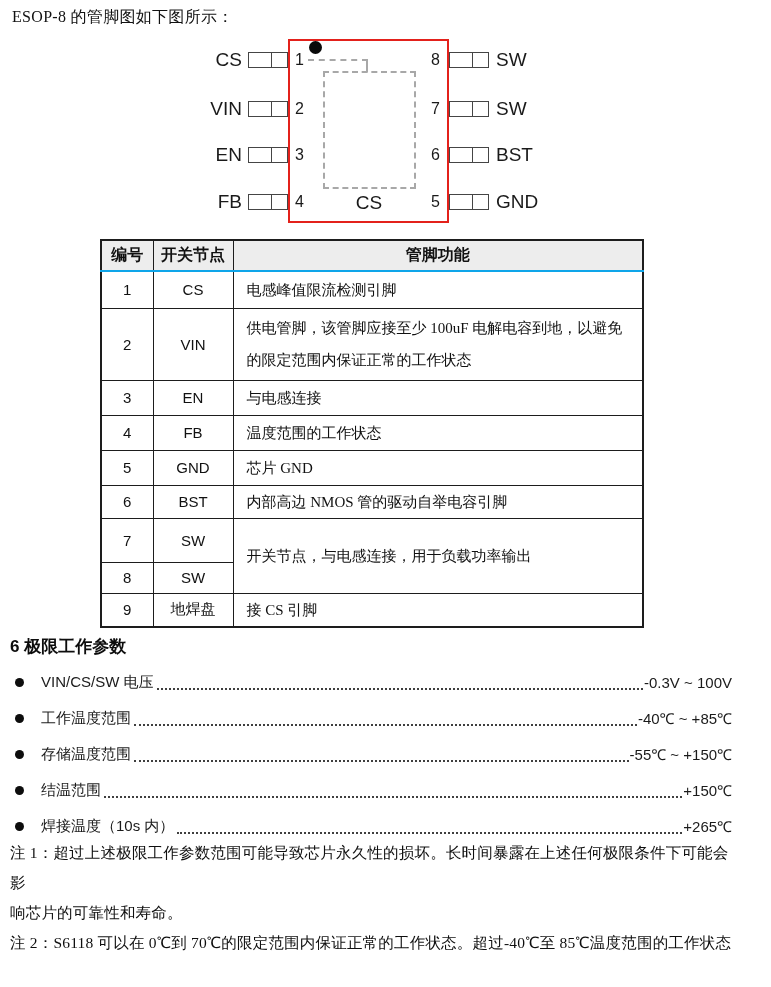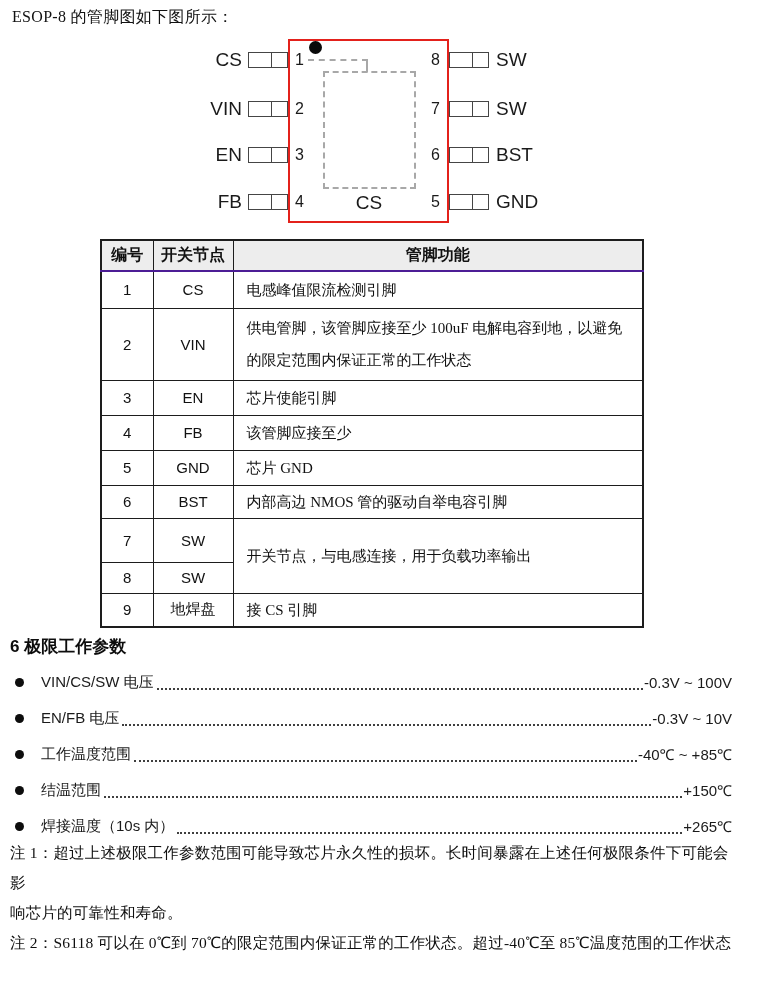--- a/index.html
+++ b/index.html
@@ -35,21 +35,21 @@
   .pin-pad.left  { left:248px; }
   .pin-pad.right { left:449px; }
   .pin-pad::after { content:""; position:absolute; left:58%; top:0; bottom:0; width:1px; background:#454545; }
 
   
   .pin-table { position:absolute; left:100px; top:239px; border-collapse:collapse;
                table-layout:fixed; width:542px; }
   .pin-table td, .pin-table th { border:1px solid #1d1d1d; vertical-align:middle; }
   .pin-table { border:2px solid #1d1d1d; }
   .pin-table th { background:#ededed; font-size:16px; font-weight:bold; height:31px;
-                  border-bottom:2px solid #4c1d95; text-align:center; }
+                  border-bottom:2px solid #0ea5e9; text-align:center; }
   .col-num  { width:52px; }
   .col-name { width:80px; }
   .col-func { width:410px; }
   td.c-num  { text-align:center; font-size:15px; }
   td.c-name { text-align:center; font-size:15px; }
   td.c-func { text-align:left; padding-left:13px; padding-right:14px; font-size:15px;
               font-family:"Liberation Serif", serif; line-height:32px; }
   tr.h37 td { height:37px; } tr.h72 td { height:72px; } tr.h35 td { height:35px; }
   tr.h31 td { height:31px; } tr.h44 td { height:44px; } tr.h34 td { height:34px; }
 
@@ -137,26 +137,26 @@
       <td class="c-num">2</td>
       <td class="c-name">VIN</td>
       <td class="c-func">
         <div>供电管脚，该管脚应接至少 100uF 电解电容到地，以避免</div>
         <div>的限定范围内保证正常的工作状态</div>
       </td>
     </tr>
     <tr class="h35">
       <td class="c-num">3</td>
       <td class="c-name">EN</td>
-      <td class="c-func">芯片使能引脚</td>
+      <td class="c-func">与电感连接</td>
     </tr>
     <tr class="h35">
       <td class="c-num">4</td>
       <td class="c-name">FB</td>
-      <td class="c-func">该管脚应接至少</td>
+      <td class="c-func">温度范围的工作状态</td>
     </tr>
     <tr class="h35">
       <td class="c-num">5</td>
       <td class="c-name">GND</td>
       <td class="c-func">芯片 GND</td>
     </tr>
     <tr class="h31">
       <td class="c-num">6</td>
       <td class="c-name">BST</td>
       <td class="c-func">内部高边 NMOS 管的驱动自举电容引脚</td>
@@ -183,29 +183,29 @@
     <div class="limits-list">
 
       <div class="limit-item">
         <span class="bullet-dot"></span>
         <span class="limit-label">VIN/CS/SW 电压</span>
         <span class="dot-leader"></span>
         <span class="limit-value">-0.3V ~ 100V</span>
       </div>
       <div class="limit-item">
         <span class="bullet-dot"></span>
-        <span class="limit-label">EN/FB 电压</span>
-        <span class="dot-leader"></span>
-        <span class="limit-value">-0.3V ~ 10V</span>
-      </div>
-      <div class="limit-item">
-        <span class="bullet-dot"></span>
         <span class="limit-label">工作温度范围</span>
         <span class="dot-leader"></span>
         <span class="limit-value">-40℃ ~ +85℃</span>
+      </div>
+      <div class="limit-item">
+        <span class="bullet-dot"></span>
+        <span class="limit-label">存储温度范围</span>
+        <span class="dot-leader"></span>
+        <span class="limit-value">-55℃ ~ +150℃</span>
       </div>
       <div class="limit-item">
         <span class="bullet-dot"></span>
         <span class="limit-label">结温范围</span>
         <span class="dot-leader"></span>
         <span class="limit-value">+150℃</span>
       </div>
       <div class="limit-item">
         <span class="bullet-dot"></span>
         <span class="limit-label">焊接温度（10s 内）</span>

